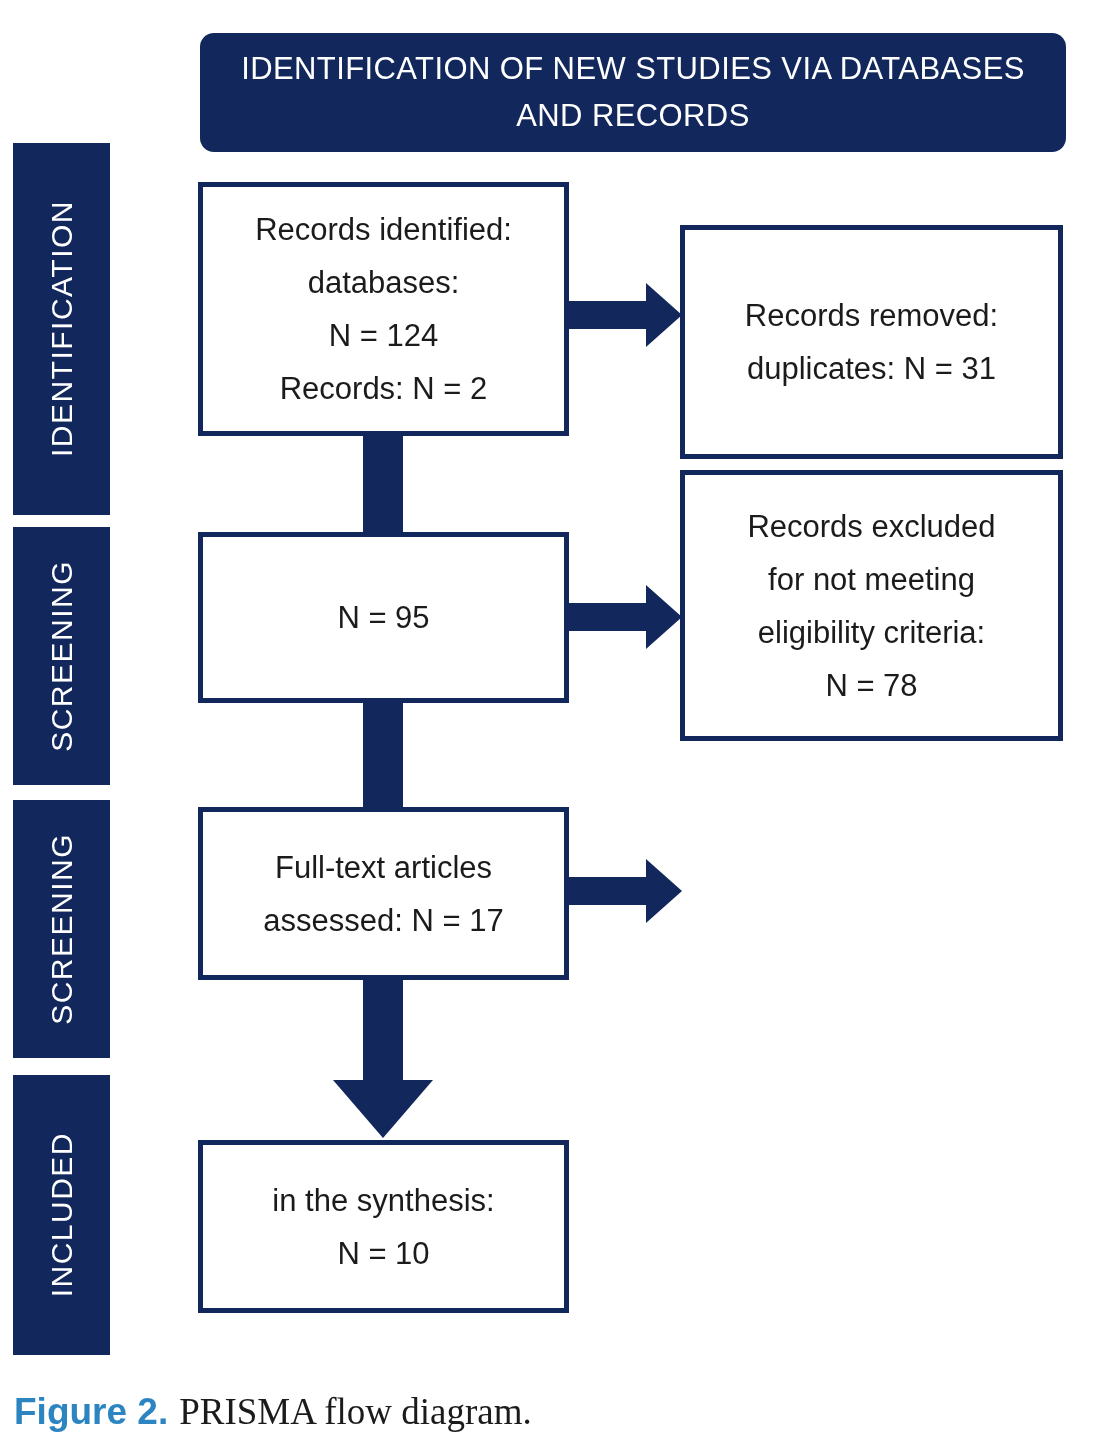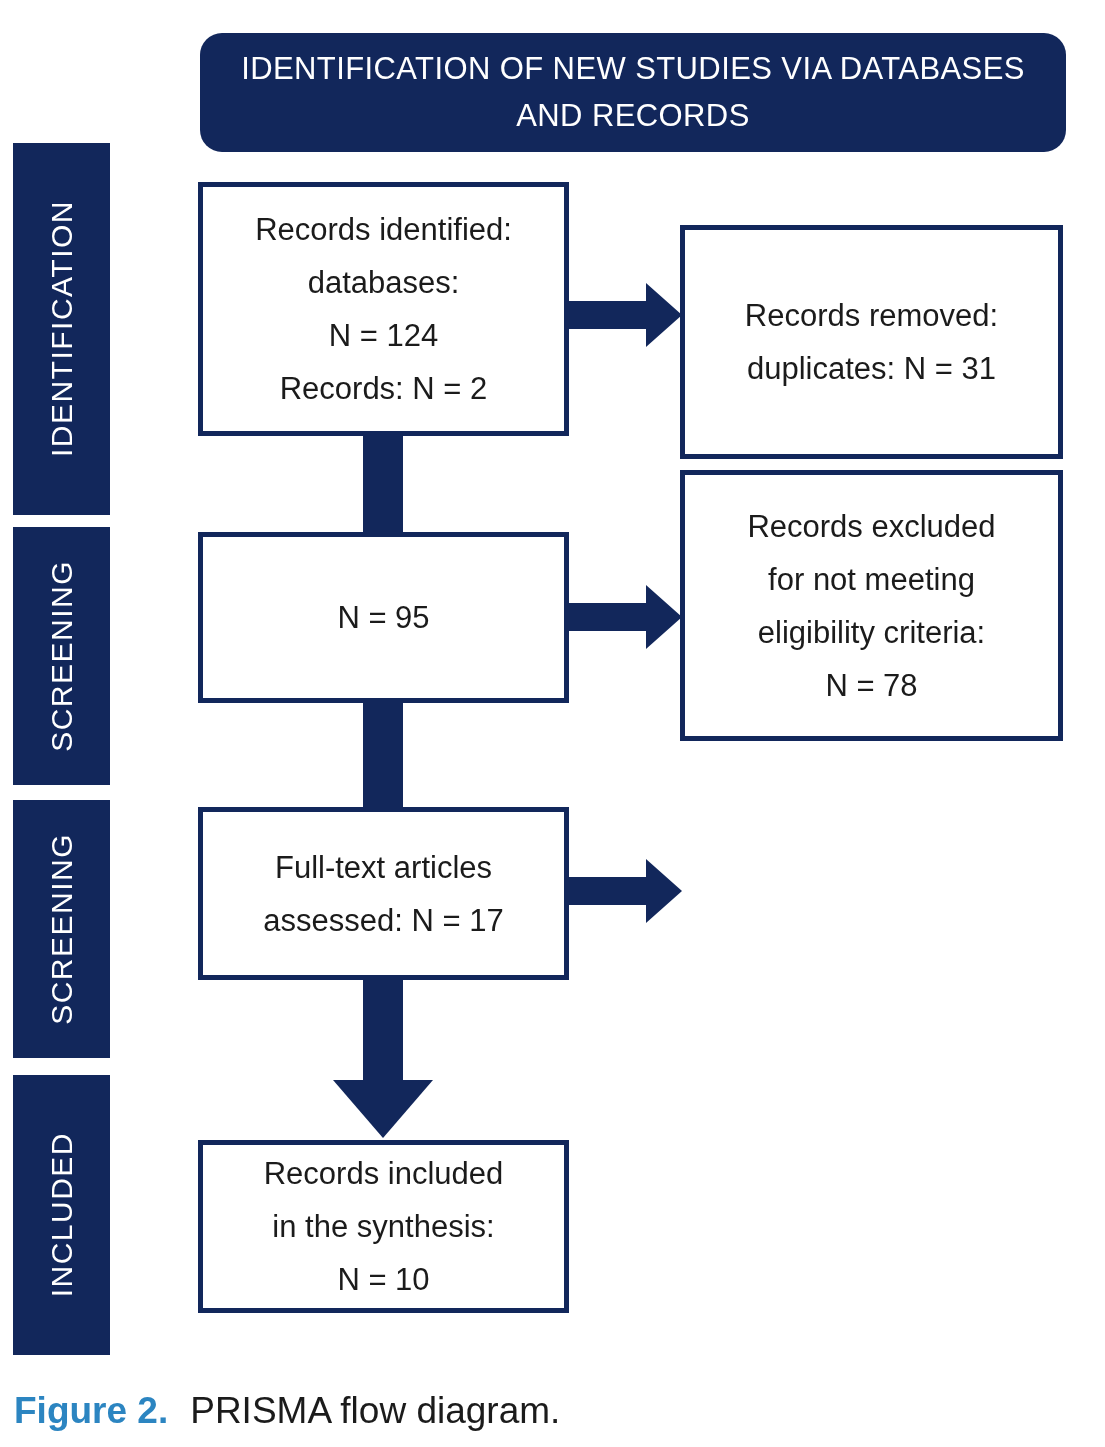--- a/index.html
+++ b/index.html
@@ -19,21 +19,21 @@
     background: var(--background);
     overflow: hidden;
   }
 
   
   .header-banner {
     position: absolute;
     left: 200px; top: 33px;
     width: 866px; height: 119px;
     background: var(--navy);
-    border-radius: 22px;
+    border-radius: 14px;
     color: #fff;
     display: flex;
     flex-direction: column;
     align-items: center;
     justify-content: center;
     font-size: 31px;
     line-height: 1.5;
     letter-spacing: 0.4px;
     text-align: center;
   }
@@ -127,21 +127,21 @@
   .caption {
     position: absolute;
     left: 14px; top: 1390px;
     font-size: 37px;
     color: var(--box-text);
   }
   .caption .fig-label {
     color: var(--caption-blue);
     font-weight: bold;
   }
-  .caption .fig-text { margin-left: 22px; }
+  .caption .fig-text { margin-left: 11px; font-family: Liberation Serif, serif; }
 </style>
 </head>
 <body>
 
 <div class="canvas">
 
   <div class="header-banner">
     <div>IDENTIFICATION OF NEW STUDIES VIA DATABASES</div>
     <div>AND RECORDS</div>
   </div>
@@ -187,21 +187,20 @@
   <div class="box b2">
     <div>N = 95</div>
   </div>
 
   <div class="box b3">
     <div>Full-text articles</div>
     <div>assessed: N = 17</div>
   </div>
 
   <div class="box b4">
-    <div>Records included</div>
     <div>in the synthesis:</div>
     <div>N = 10</div>
   </div>
 
   <div class="box r1">
     <div>Records removed:</div>
     <div>duplicates: N = 31</div>
   </div>
 
   <div class="box r2">

